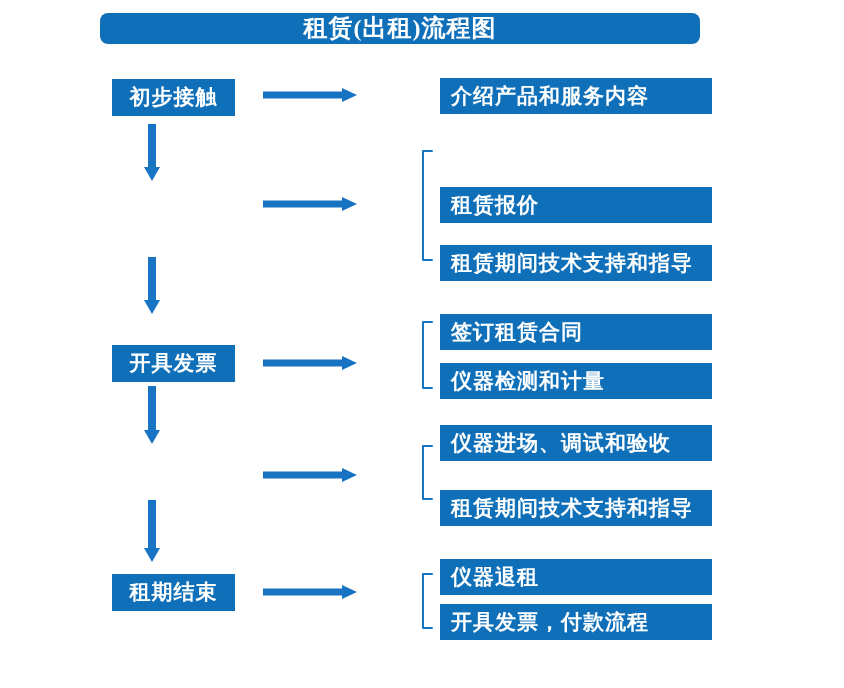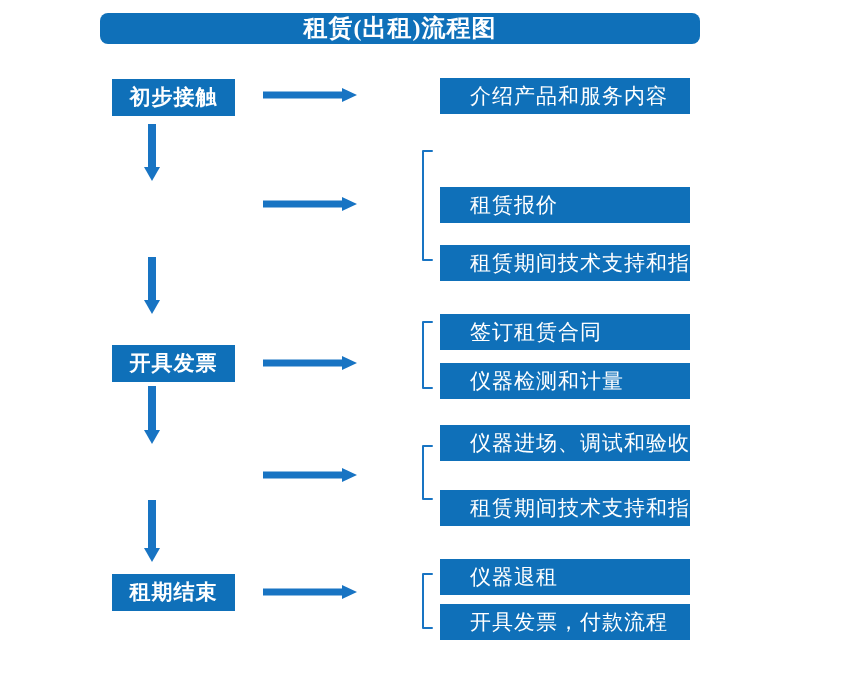--- a/index.html
+++ b/index.html
@@ -32,26 +32,26 @@
     position:absolute;left:103px;width:123px;height:37px;
     background:var(--box-blue);
     color:var(--text);
     font-size:21px;font-weight:bold;
     text-align:center;line-height:37px;
     letter-spacing:1px;
     white-space:nowrap;
     margin-left:9px;
   }
   .output-box{
-    position:absolute;left:440px;width:250px;height:36px;
+    position:absolute;left:440px;width:272px;height:36px;
     background:var(--box-blue);
     color:var(--text);
-    font-size:21px;font-weight:normal;
+    font-size:21px;font-weight:bold;
     line-height:36px;
-    padding-left:30px;
+    padding-left:11px;
     letter-spacing:1px;
     white-space:nowrap;
   }
   .connector-layer{
     position:absolute;left:0;top:0;width:844px;height:688px;
     pointer-events:none;
   }
   .arrow-shaft-h{stroke:var(--arrow-blue);stroke-width:7;}
   .arrow-shaft-v{stroke:var(--arrow-blue);stroke-width:8;}
   .arrow-head{fill:var(--arrow-blue);}

